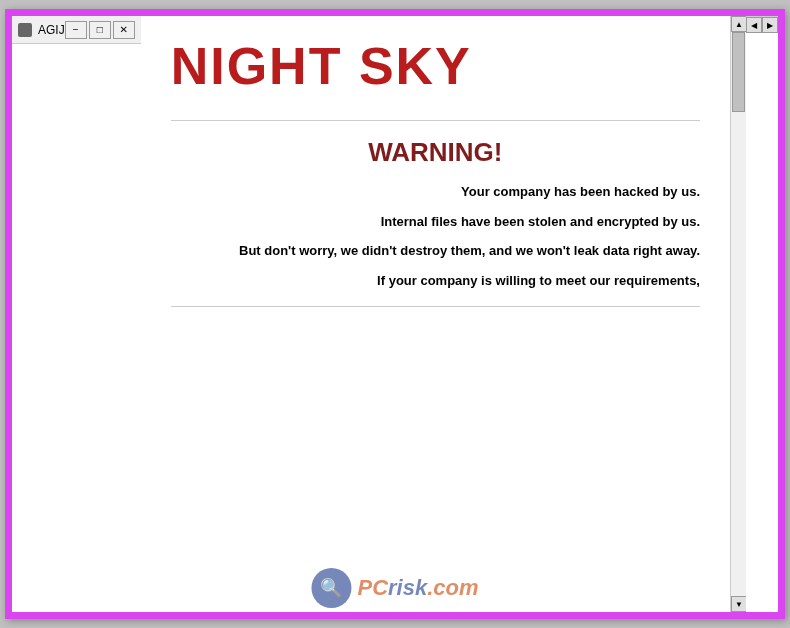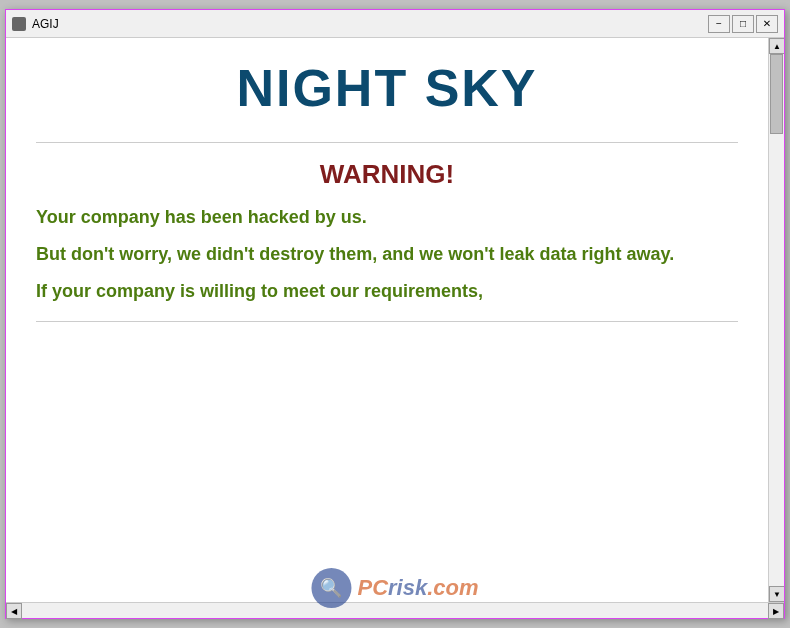--- a/index.html
+++ b/index.html
@@ -15,24 +15,24 @@
       justify-content: center;
       width: 790px;
       height: 628px;
       font-family: Arial, sans-serif;
     }
 
     .window {
       width: 780px;
       height: 610px;
       background: #ffffff;
-      border: 1px solid #d946ef;
+      border: 7px solid #d946ef;
       box-shadow: 2px 2px 8px rgba(0,0,0,0.3);
       display: flex;
-      flex-direction: column;
+      flex-direction: row;
     }
 
     .title-bar {
       background: #f0f0f0;
       border-bottom: 1px solid #ccc;
       display: flex;
       align-items: center;
       justify-content: space-between;
       padding: 4px 6px;
       height: 28px;
@@ -148,45 +148,44 @@
     }
 
     .h-scrollbar-track {
       flex: 1;
       background: #f0f0f0;
     }
 
     .main-title {
       font-size: 52px;
       font-weight: 900;
-      text-align: center;
-      color: #0c4a6e;
+      color: #b91c1c;
       letter-spacing: 2px;
       margin-bottom: 24px;
     }
 
     .divider {
       border: none;
       border-top: 1px solid #ccc;
       margin: 10px 0 16px 0;
     }
 
     .warning-title {
       font-size: 26px;
       font-weight: bold;
       color: #7f1d1d;
       text-align: center;
       margin-bottom: 14px;
     }
 
     .body-text {
-      font-size: 18px;
-      font-weight: bold;
-      text-align: left;
-      color: #4d7c0f;
+      font-size: 13px;
+      font-weight: bold;
+      text-align: right;
+      color: #000000;
       margin-bottom: 10px;
       line-height: 1.5;
     }
 
     .divider2 {
       border: none;
       border-top: 1px solid #ccc;
       margin: 16px 0;
     }
 
@@ -265,20 +264,21 @@
 
     <div class="content-area">
 
       <h1 class="main-title">NIGHT SKY</h1>
 
       <hr class="divider">
 
       <div class="warning-title">WARNING!</div>
 
       <p class="body-text">Your company has been hacked by us.</p>
+      <p class="body-text">Internal files have been stolen and encrypted by us.</p>
       <p class="body-text">But don't worry, we didn't destroy them, and we won't leak data right away.</p>
       <p class="body-text">If your company is willing to meet our requirements,</p>
 
       <hr class="divider2">
 
     </div>
 
     <div class="scrollbar">
       <div class="scrollbar-btn">▲</div>
       <div class="scrollbar-track">

